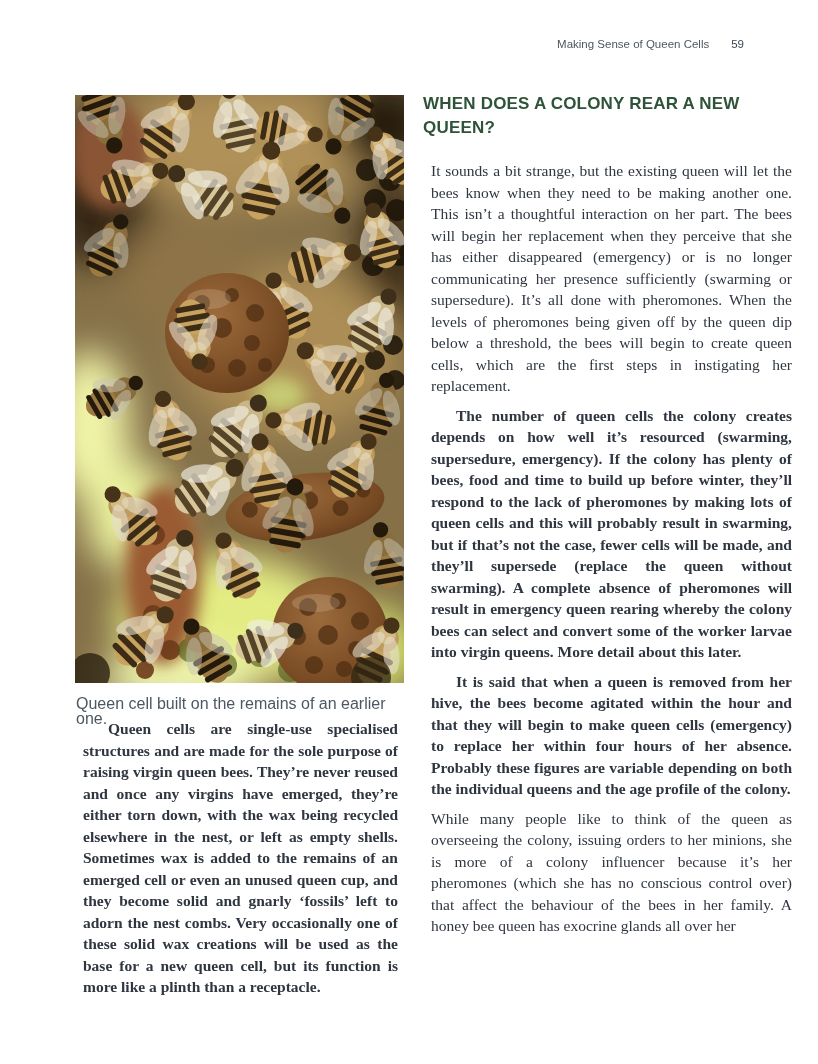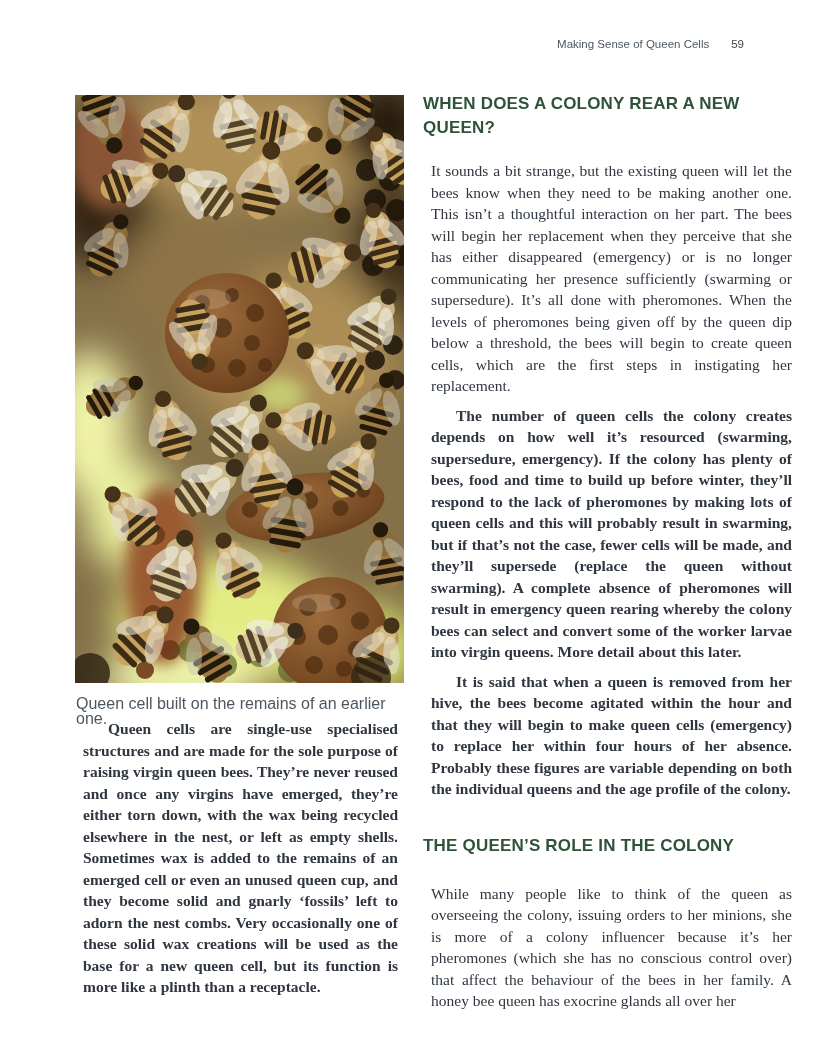--- a/index.html
+++ b/index.html
@@ -219,15 +219,14 @@
 
 <div class="left-text">
   <p class="body indent">Queen cells are single-use specialised structures and are made for the sole purpose of raising virgin queen bees. They’re never reused and once any virgins have emerged, they’re either torn down, with the wax being recycled elsewhere in the nest, or left as empty shells. Sometimes wax is added to the remains of an emerged cell or even an unused queen cup, and they become solid and gnarly ‘fossils’ left to adorn the nest combs. Very occasionally one of these solid wax creations will be used as the base for a new queen cell, but its function is more like a plinth than a receptacle.</p>
 </div>
 
 <div class="right-col">
   <h2 class="sect">WHEN DOES A COLONY REAR A NEW QUEEN?</h2>
   <p class="body">It sounds a bit strange, but the existing queen will let the bees know when they need to be making another one. This isn’t a thoughtful interaction on her part. The bees will begin her replacement when they perceive that she has either disappeared (emergency) or is no longer communicating her presence sufficiently (swarming or supersedure). It’s all done with pheromones. When the levels of pheromones being given off by the queen dip below a threshold, the bees will begin to create queen cells, which are the first steps in instigating her replacement.</p>
   <p class="body indent">The number of queen cells the colony creates depends on how well it’s resourced (swarming, supersedure, emergency). If the colony has plenty of bees, food and time to build up before winter, they’ll respond to the lack of pheromones by making lots of queen cells and this will probably result in swarming, but if that’s not the case, fewer cells will be made, and they’ll supersede (replace the queen without swarming). A complete absence of pheromones will result in emergency queen rearing whereby the colony bees can select and convert some of the worker larvae into virgin queens. More detail about this later.</p>
   <p class="body indent">It is said that when a queen is removed from her hive, the bees become agitated within the hour and that they will begin to make queen cells (emergency) to replace her within four hours of her absence. Probably these figures are variable depending on both the individual queens and the age profile of the colony.</p>
-  <h2 class="sect second">THE QUEEN’S ROLE IN THE COLONY</h2>
   <p class="body">While many people like to think of the queen as overseeing the colony, issuing orders to her minions, she is more of a colony influencer because it’s her pheromones (which she has no conscious control over) that affect the behaviour of the bees in her family. A honey bee queen has exocrine glands all over her</p>
 </div>
 
 </body></html>

